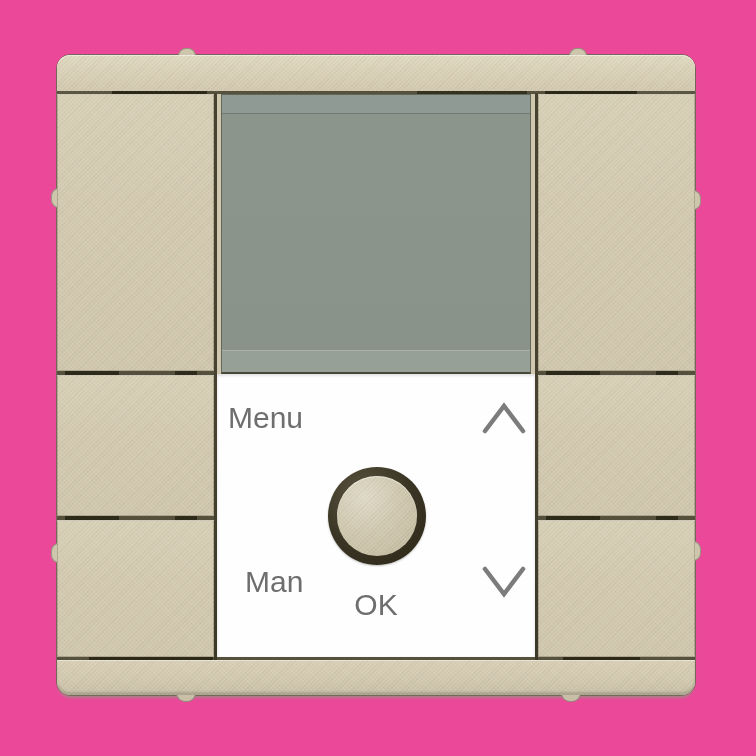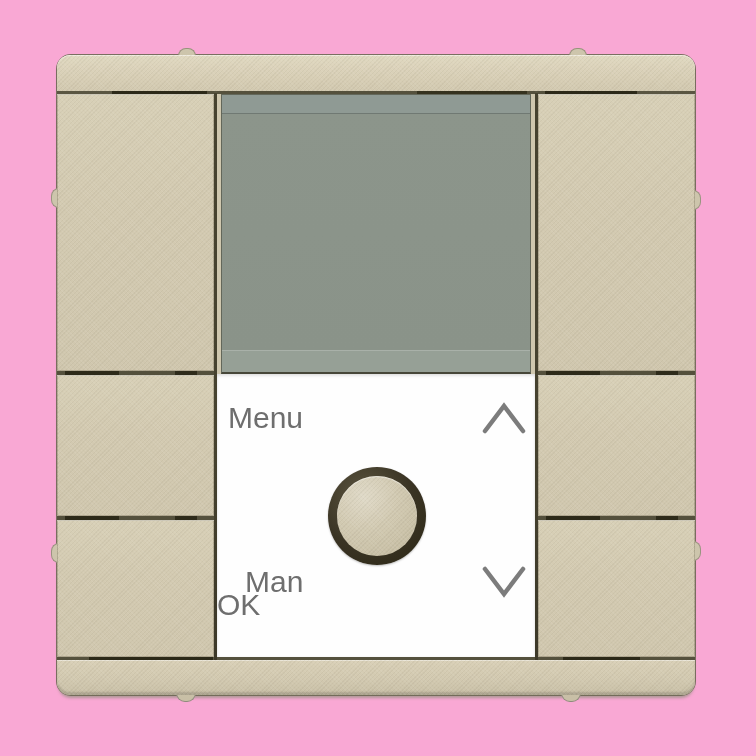--- a/index.html
+++ b/index.html
@@ -1,16 +1,16 @@
 <!DOCTYPE html>
 <html><head>
 <meta charset="utf-8">
 <style>
   html,body{margin:0;padding:0;background:#fff;}
-  .stage{position:relative;width:756px;height:756px;background:#f9a8d4;overflow:hidden;
+  .stage{position:relative;width:756px;height:756px;background:#ec4899;overflow:hidden;
          font-family:"Liberation Sans", sans-serif;}
   .device{position:absolute;left:57px;top:55px;width:638px;height:640px;background:#d5ccb3;
           border-radius:14px;
           box-shadow:0 0 0 1px rgba(108,103,83,.9), 0 4px 3px -1px rgba(150,146,130,.75);}
   
   .top-bar{position:absolute;left:0;top:0;width:638px;height:36px;border-radius:13px 13px 0 0;
            background:linear-gradient(180deg,#e1d9c1 0%,#d8cfb6 60%,#d2c9b0 100%);
            box-shadow:inset 0 1px 0 rgba(255,255,255,.5);}
   .bottom-bar{position:absolute;left:0;top:605px;width:638px;height:35px;border-radius:0 0 13px 13px;
            background:linear-gradient(180deg,#d9d0b7 0%,#d2c9b0 55%,#c9c0a7 100%);
@@ -41,21 +41,21 @@
           border:1px solid #63675a;border-bottom:2px solid #474739;background:#8b948a;}
   .lcd-top{height:18px;background:#8f9a94;border-bottom:1px solid rgba(88,95,88,.55);}
   .lcd-main{flex:1;background:linear-gradient(180deg,#8c958b 0%,#8a9389 100%);}
   .lcd-bottom{height:21px;background:#96a096;border-top:1px solid rgba(255,255,255,.18);}
   
   .panel{position:absolute;left:160px;top:319px;width:318px;height:283px;background:#fefefe;
          box-shadow:inset 0 2px 3px rgba(0,0,0,.10), inset 0 0 3px rgba(0,0,0,.05);}
   .lbl{position:absolute;color:#6e6e6e;font-size:30px;line-height:1;letter-spacing:0;}
   .lbl-menu{left:11px;top:29px;}
   .lbl-man{left:28px;top:193px;}
-  .lbl-ok{left:0;right:0;top:216px;text-align:left;}
+  .lbl-ok{left:0;right:0;top:216px;text-align:center;}
   .chevbtn{position:absolute;width:46px;height:33px;background:transparent;border:none;padding:0;cursor:pointer;}
   .chev-up{left:264px;top:28px;} .chev-down{left:264px;top:191px;}
   .chevbtn svg{display:block;width:46px;height:33px;}
   
   .knob{position:absolute;left:111px;top:93px;width:98px;height:98px;border-radius:50%;cursor:pointer;
         background:radial-gradient(circle at 36% 30%, #5c5540 0%, #3a3424 52%, #2b2615 100%);
         box-shadow:0 1px 2px rgba(0,0,0,.25);}
   .knob-face{position:absolute;inset:9px;border-radius:50%;
         background:radial-gradient(circle at 34% 26%, #e0dac8 0%, #d2cab2 42%, #c3ba9f 100%);
         box-shadow:inset 0 1px 1px rgba(255,255,255,.55);}

